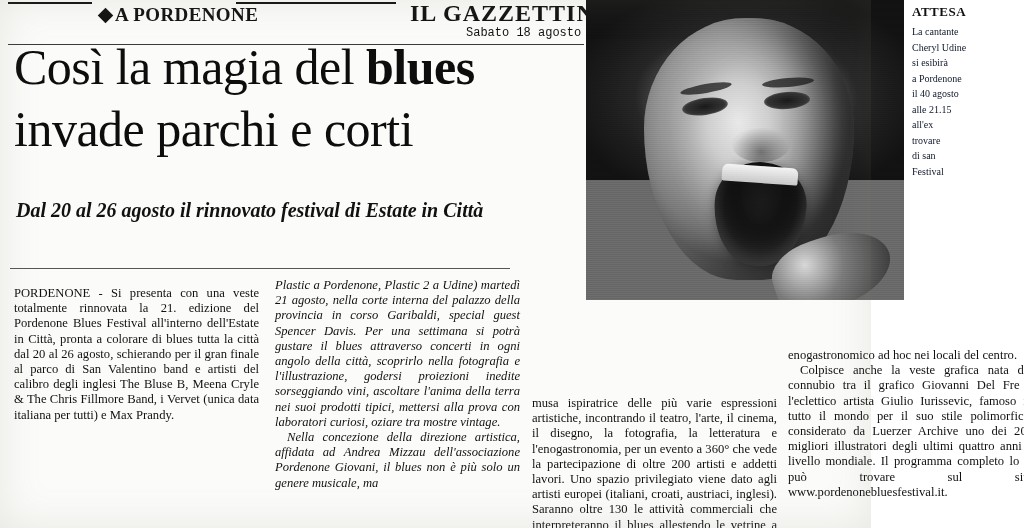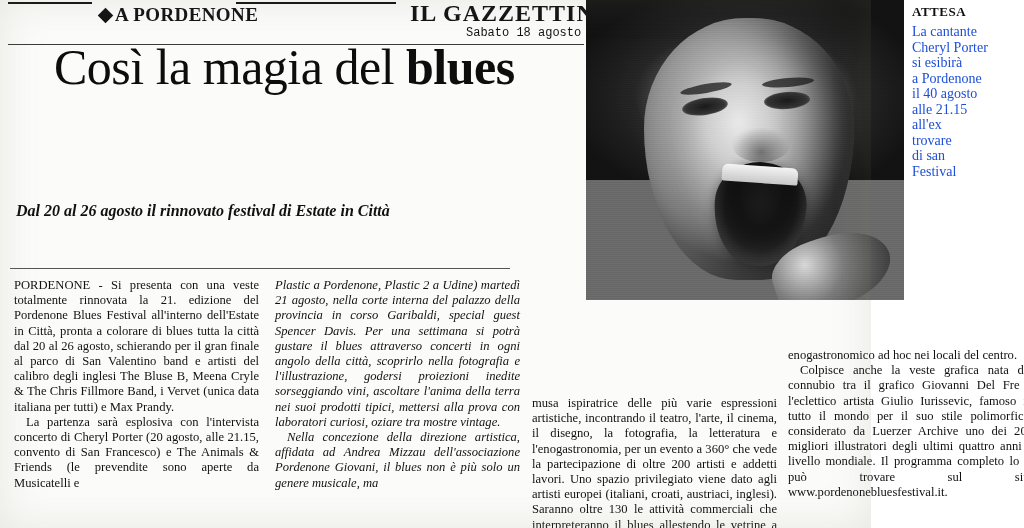--- a/index.html
+++ b/index.html
@@ -105,33 +105,32 @@
     line-height: 62px;
     color: #0d0d0d;
     letter-spacing: -0.5px;
   }
   .headline b {
     font-weight: bold;
   }
   .headline .line {
     display: block;
     white-space: nowrap;
-    margin-left: 40px;
   }
 
   
   .subhead {
     position: absolute;
     left: 16px;
     top: 196px;
     width: 600px;
     font-family: "Liberation Serif", serif;
     font-style: italic;
     font-weight: bold;
-    font-size: 16px;
+    font-size: 20px;
     line-height: 29px;
     color: #111;
   }
   .subhead .sline { display: block; white-space: nowrap; }
 
   .hrule2 {
     position: absolute;
     left: 10px;
     top: 268px;
     width: 500px;
@@ -251,23 +250,23 @@
   .caption-title {
     font-family: "Liberation Serif", serif;
     font-weight: bold;
     font-size: 13px;
     letter-spacing: 0.5px;
     color: #111;
     margin-bottom: 4px;
   }
   .caption-body {
     font-family: "Liberation Serif", serif;
-    font-size: 14px;
+    font-size: 10px;
     line-height: 15.5px;
-    color: #1d4ed8;
+    color: #0f172a;
   }
   .caption-body .cl { display: block; white-space: nowrap; }
 
   
   .cols {
     position: absolute;
     left: 10px;
     top: 278px;
     width: 1010px;
     height: 250px;
@@ -281,21 +280,21 @@
     text-align: justify;
     color: #111;
     width: 245px;
   }
   .col p {
     margin: 0 0 0 0;
   }
   .col p.indent {
     text-indent: 12px;
   }
-  .col1 { left: 4px; }
+  .col1 { left: 4px; margin-top: 8px; }
   .col2 { left: 265px; font-style: italic; }
   .col3 { left: 522px; top: 70px; margin-top: 48px; }
   .col4 { left: 778px; top: 70px; }
   .lead {
     font-weight: normal;
   }
 
   .edge-fade {
     position: absolute;
     inset: 0;
@@ -312,20 +311,21 @@
     <div class="rule-top"></div>
     <div class="rule-top2"></div>
     <div class="section-tag"><span class="sq"></span><span>A PORDENONE</span></div>
     <div class="paper-name">IL GAZZETTINO</div>
     <div class="paper-date">Sabato 18 agosto 2012</div>
   </div>
   <div class="hrule"></div>
 
   <div class="headline">
     <span class="line"><span>Così la magia del </span><b>blues</b></span>
+    <span class="line">invade parchi e corti</span>
   </div>
 
   <div class="subhead">
     <span class="sline">Dal 20 al 26 agosto il rinnovato festival di Estate in Città</span>
   </div>
   <div class="hrule2"></div>
 
   <div class="photo">
     <div class="bgwrap"></div>
     <div class="hair"></div>
@@ -338,36 +338,35 @@
     <div class="mouth"></div>
     <div class="teeth"></div>
     <div class="mic"></div>
     <div class="grain"></div>
   </div>
 
   <div class="caption-col">
     <div class="caption-title">ATTESA</div>
     <div class="caption-body">
       <span class="cl">La cantante</span>
-      <span class="cl">Cheryl Porter</span>
+      <span class="cl">Cheryl Udine</span>
       <span class="cl">si esibirà</span>
       <span class="cl">a Pordenone</span>
       <span class="cl">il 40 agosto</span>
       <span class="cl">alle 21.15</span>
       <span class="cl">all'ex</span>
       <span class="cl">trovare</span>
       <span class="cl">di san</span>
       <span class="cl">Festival</span>
     </div>
   </div>
 
   <div class="cols">
     <div class="col col1">
       <p class="lead">PORDENONE - Si presenta con una veste totalmente rinnovata la 21. edizione del Pordenone Blues Festival all'interno dell'Estate in Città, pronta a colorare di blues tutta la città dal 20 al 26 agosto, schierando per il gran finale al parco di San Valentino band e artisti del calibro degli inglesi The Bluse B, Meena Cryle &amp; The Chris Fillmore Band, i Vervet (unica data italiana per tutti) e Max Prandy.</p>
-      <p class="indent">La partenza sarà esplosiva con l'intervista concerto di Cheryl Porter (20 agosto, alle 21.15, convento di San Francesco) e The Animals &amp; Friends (le prevendite sono aperte da Musicatelli e</p>
     </div>
     <div class="col col2">
       <p>Plastic a Pordenone, Plastic 2 a Udine) martedì 21 agosto, nella corte interna del palazzo della provincia in corso Garibaldi, special guest Spencer Davis. Per una settimana si potrà gustare il blues attraverso concerti in ogni angolo della città, scoprirlo nella fotografia e l'illustrazione, godersi proiezioni inedite sorseggiando vini, ascoltare l'anima della terra nei suoi prodotti tipici, mettersi alla prova con laboratori curiosi, oziare tra mostre vintage.</p>
       <p class="indent">Nella concezione della direzione artistica, affidata ad Andrea Mizzau dell'associazione Pordenone Giovani, il blues non è più solo un genere musicale, ma</p>
     </div>
     <div class="col col3">
       <p>musa ispiratrice delle più varie espressioni artistiche, incontrando il teatro, l'arte, il cinema, il disegno, la fotografia, la letteratura e l'enogastronomia, per un evento a 360° che vede la partecipazione di oltre 200 artisti e addetti lavori. Uno spazio privilegiato viene dato agli artisti europei (italiani, croati, austriaci, inglesi). Saranno oltre 130 le attività commerciali che interpreteranno il blues allestendo le vetrine a tema e non mancherà un itinerario</p>
     </div>
     <div class="col col4">
       <p>enogastronomico ad hoc nei locali del centro.</p>

